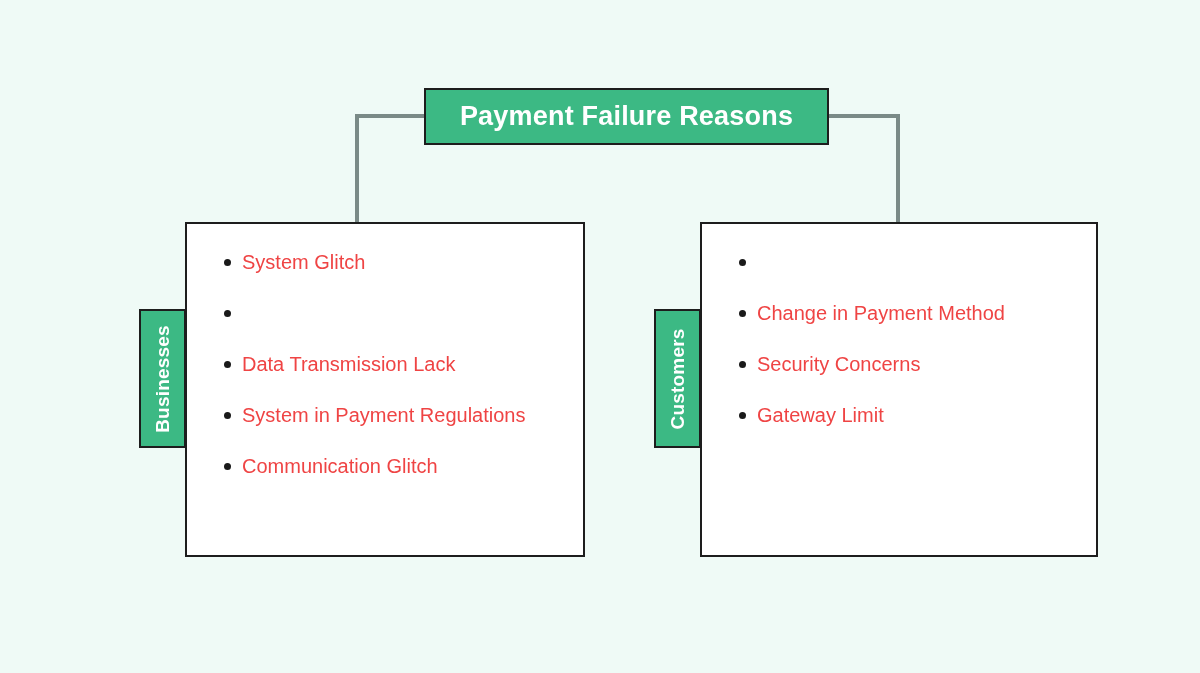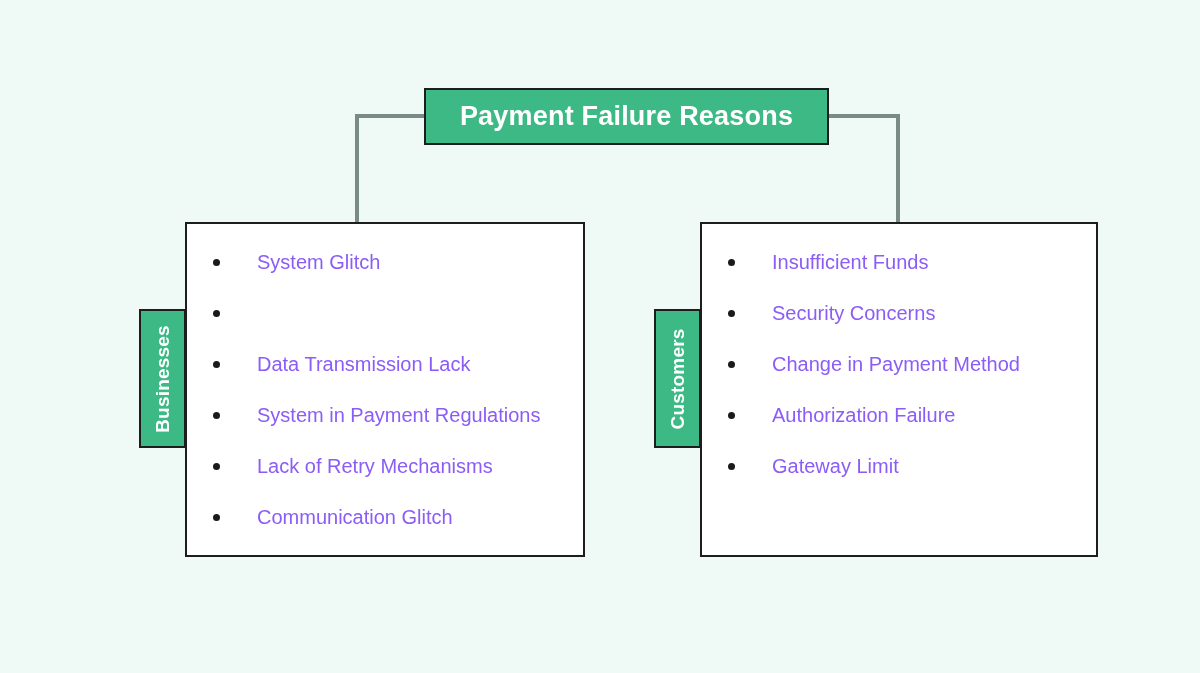--- a/index.html
+++ b/index.html
@@ -64,25 +64,26 @@
   .branch-right { left: 700px;  width: 398px; }
 
   .branch-list {
     list-style: none;
     margin: 0;
     padding: 26px 0 0 0;
   }
   .branch-list li {
     position: relative;
     font-size: 20px;
-    color: #8b5cf6;
+    color: #ef4444;
     line-height: 24px;
-    padding: 0 10px 0 70px;
+    padding: 0 10px 0 44px;
     height: 51px;
     white-space: nowrap;
+    margin-left: 11px;
   }
   .branch-list li .bullet {
     position: absolute;
     left: 26px;
     top: 9px;
     width: 7px;
     height: 7px;
     border-radius: 50%;
     background: #1a1a1a;
   }
@@ -137,46 +138,37 @@
       <li>
         <span class="bullet"></span>
         <span>Data Transmission Lack</span>
       </li>
       <li>
         <span class="bullet"></span>
         <span>System in Payment Regulations</span>
       </li>
       <li>
         <span class="bullet"></span>
-        <span>Lack of Retry Mechanisms</span>
-      </li>
-      <li>
-        <span class="bullet"></span>
         <span>Communication Glitch</span>
       </li>
     </ul>
   </div>
 
   <div class="branch branch-right">
     <ul class="branch-list">
       <li>
         <span class="bullet"></span>
-        <span>Insufficient Funds</span>
-      </li>
-      <li>
-        <span class="bullet"></span>
-        <span>Security Concerns</span>
       </li>
       <li>
         <span class="bullet"></span>
         <span>Change in Payment Method</span>
       </li>
       <li>
         <span class="bullet"></span>
-        <span>Authorization Failure</span>
+        <span>Security Concerns</span>
       </li>
       <li>
         <span class="bullet"></span>
         <span>Gateway Limit</span>
       </li>
     </ul>
   </div>
 
   <div class="side-tab side-tab-left">
     <span class="tab-label">Businesses</span>

